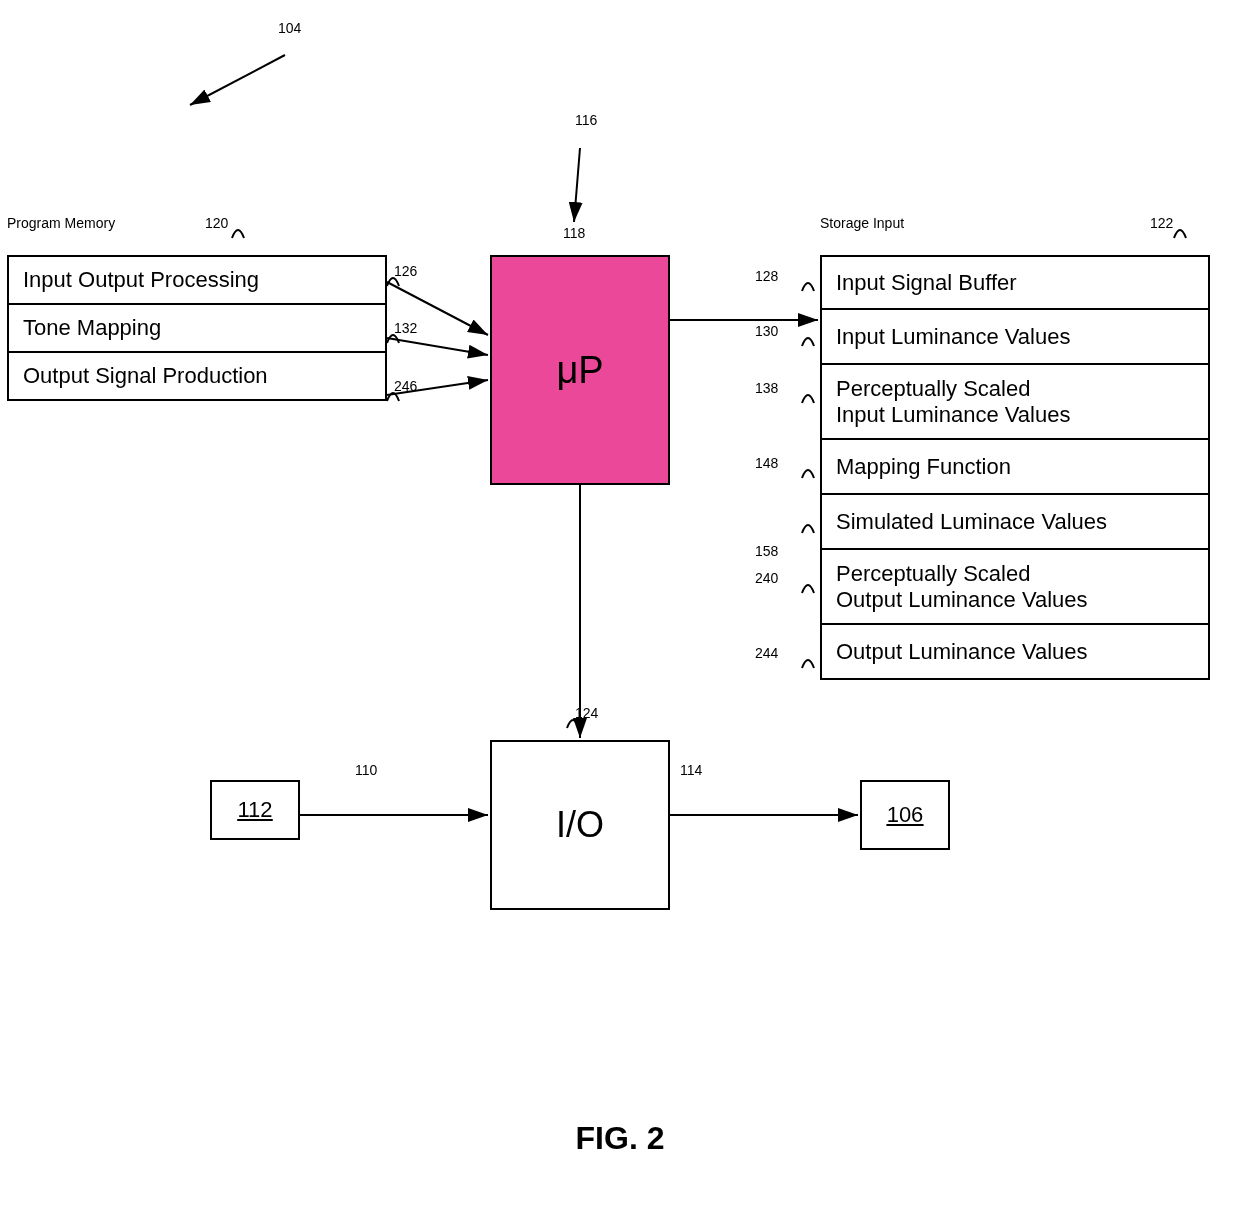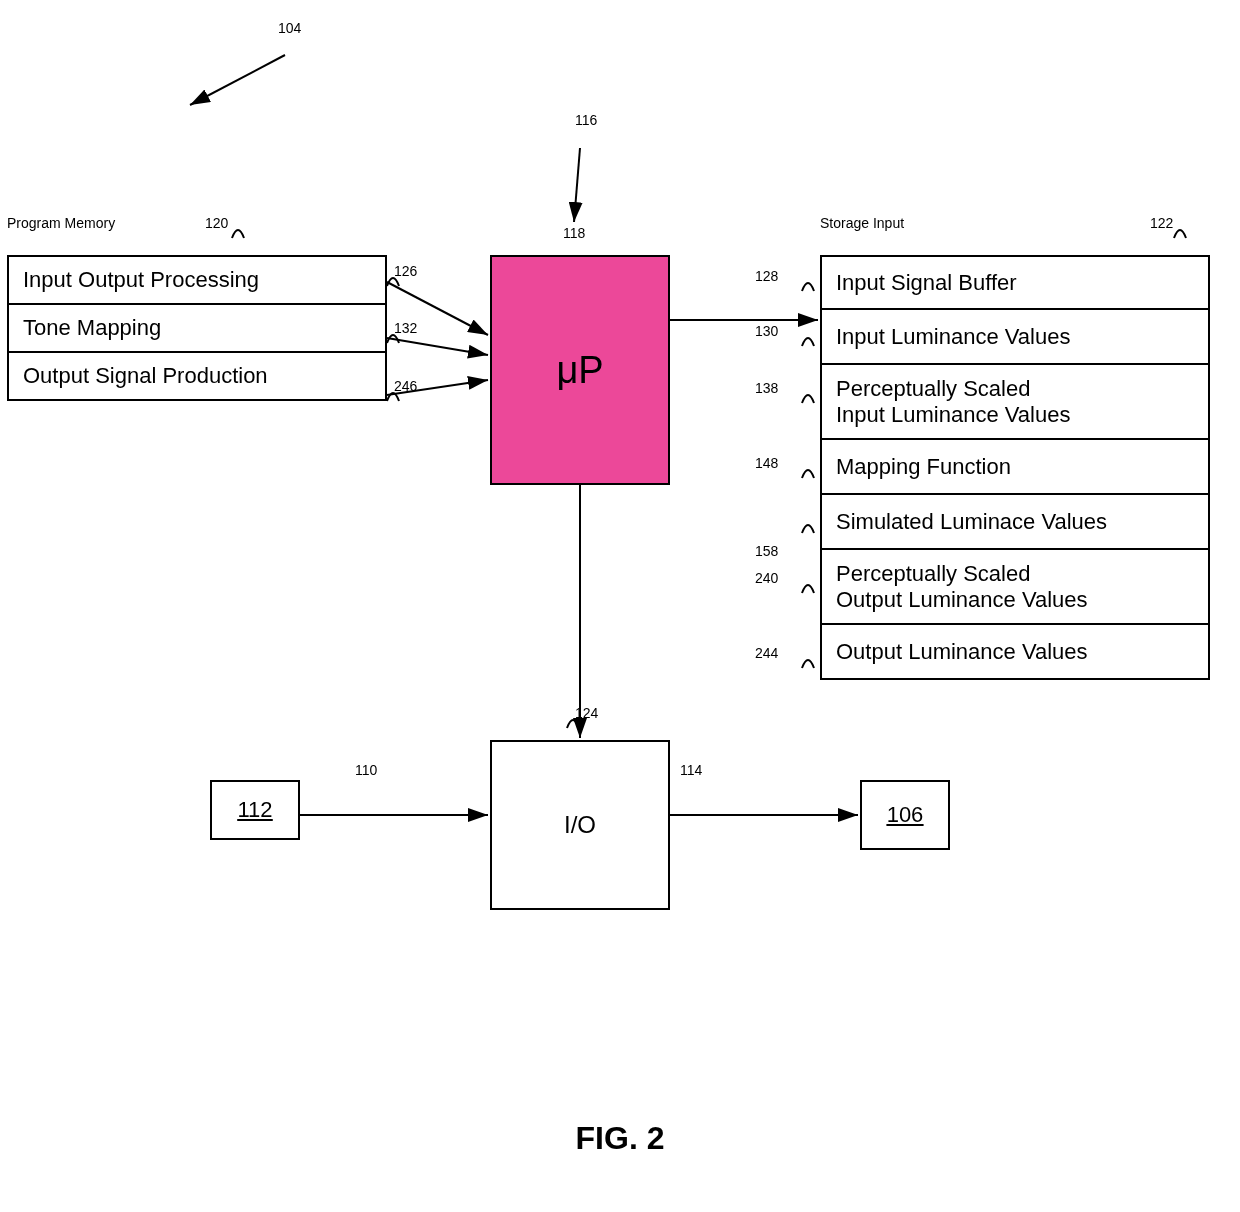--- a/index.html
+++ b/index.html
@@ -65,21 +65,21 @@
       position: absolute;
       left: 490px;
       top: 740px;
       width: 180px;
       height: 170px;
       border: 2px solid #000;
       background: #fff;
       display: flex;
       align-items: center;
       justify-content: center;
-      font-size: 24px;
+      font-size: 36px;
     }
     
     .node-112 {
       position: absolute;
       left: 210px;
       top: 780px;
       width: 90px;
       height: 60px;
       border: 2px solid #000;
       background: #fff;

